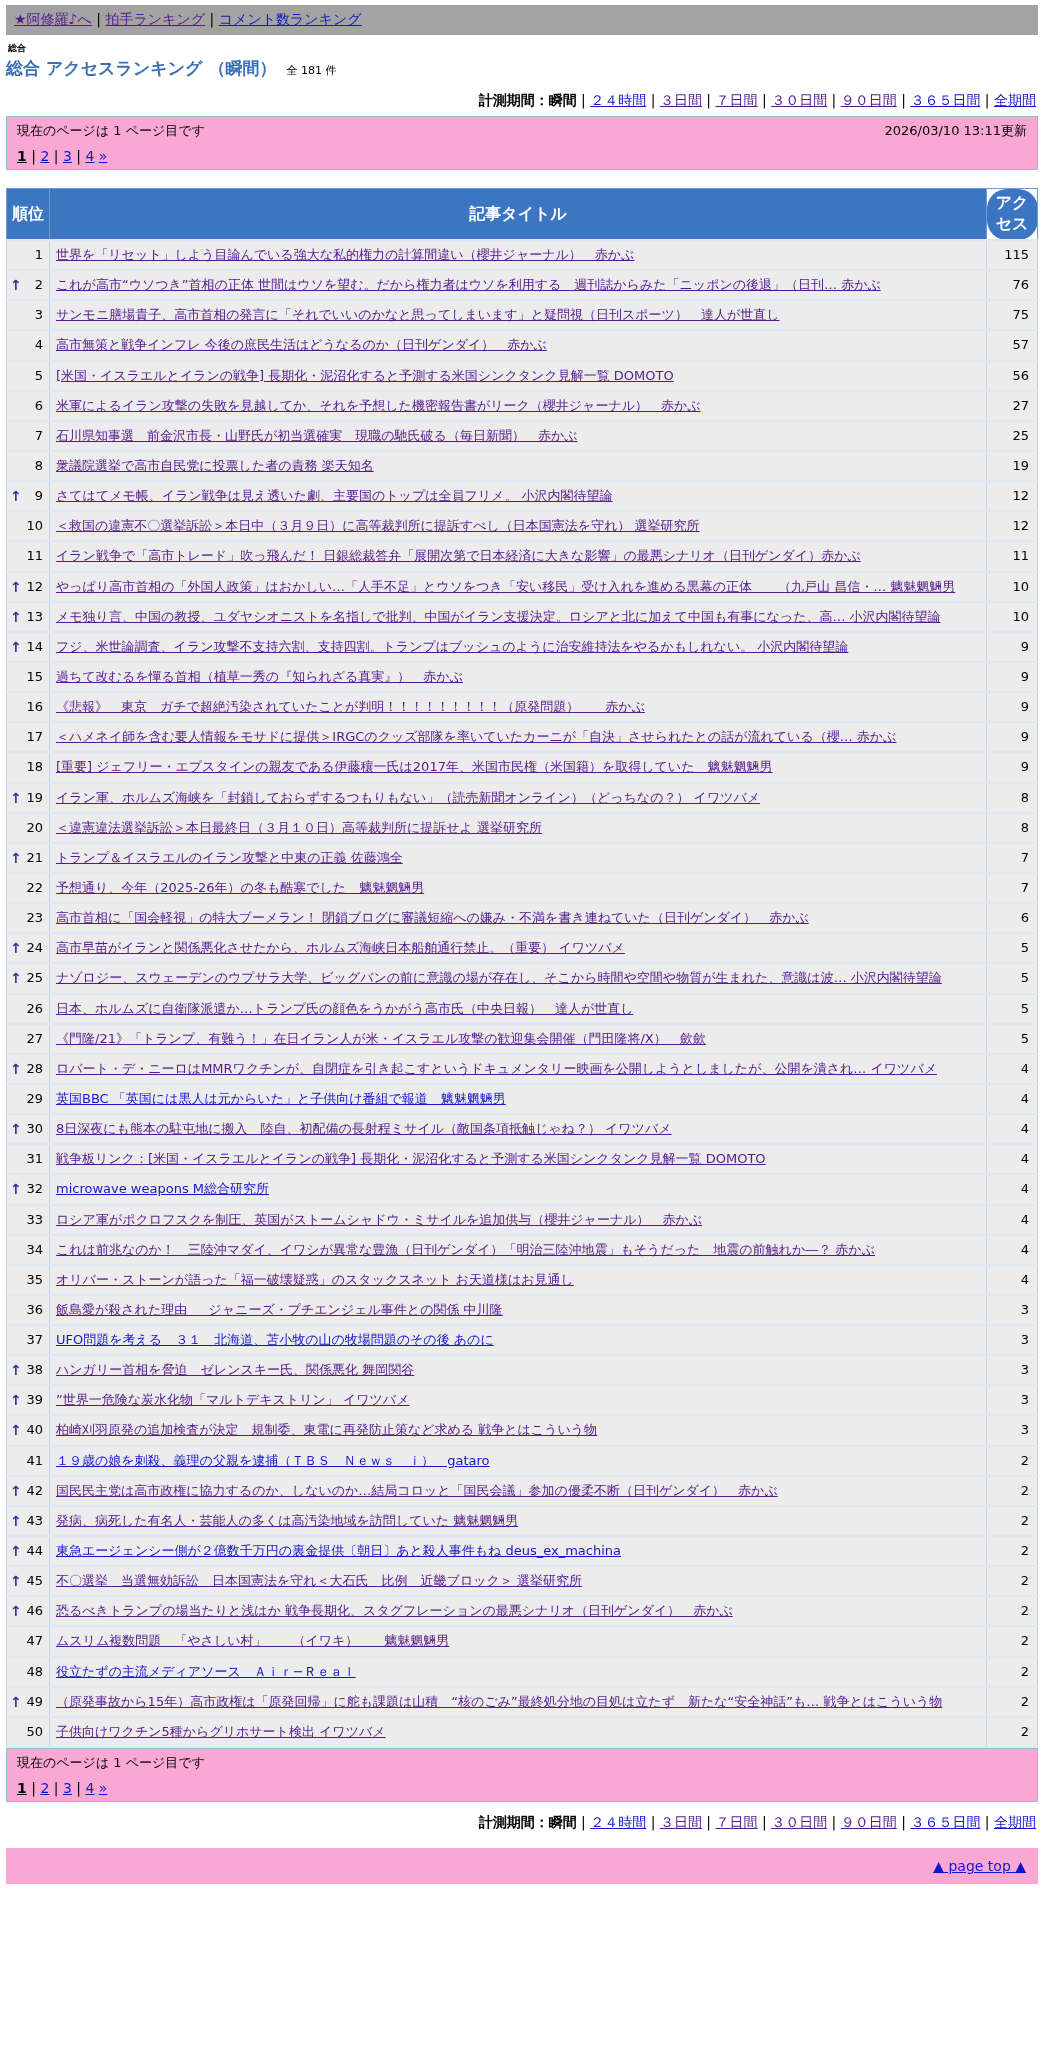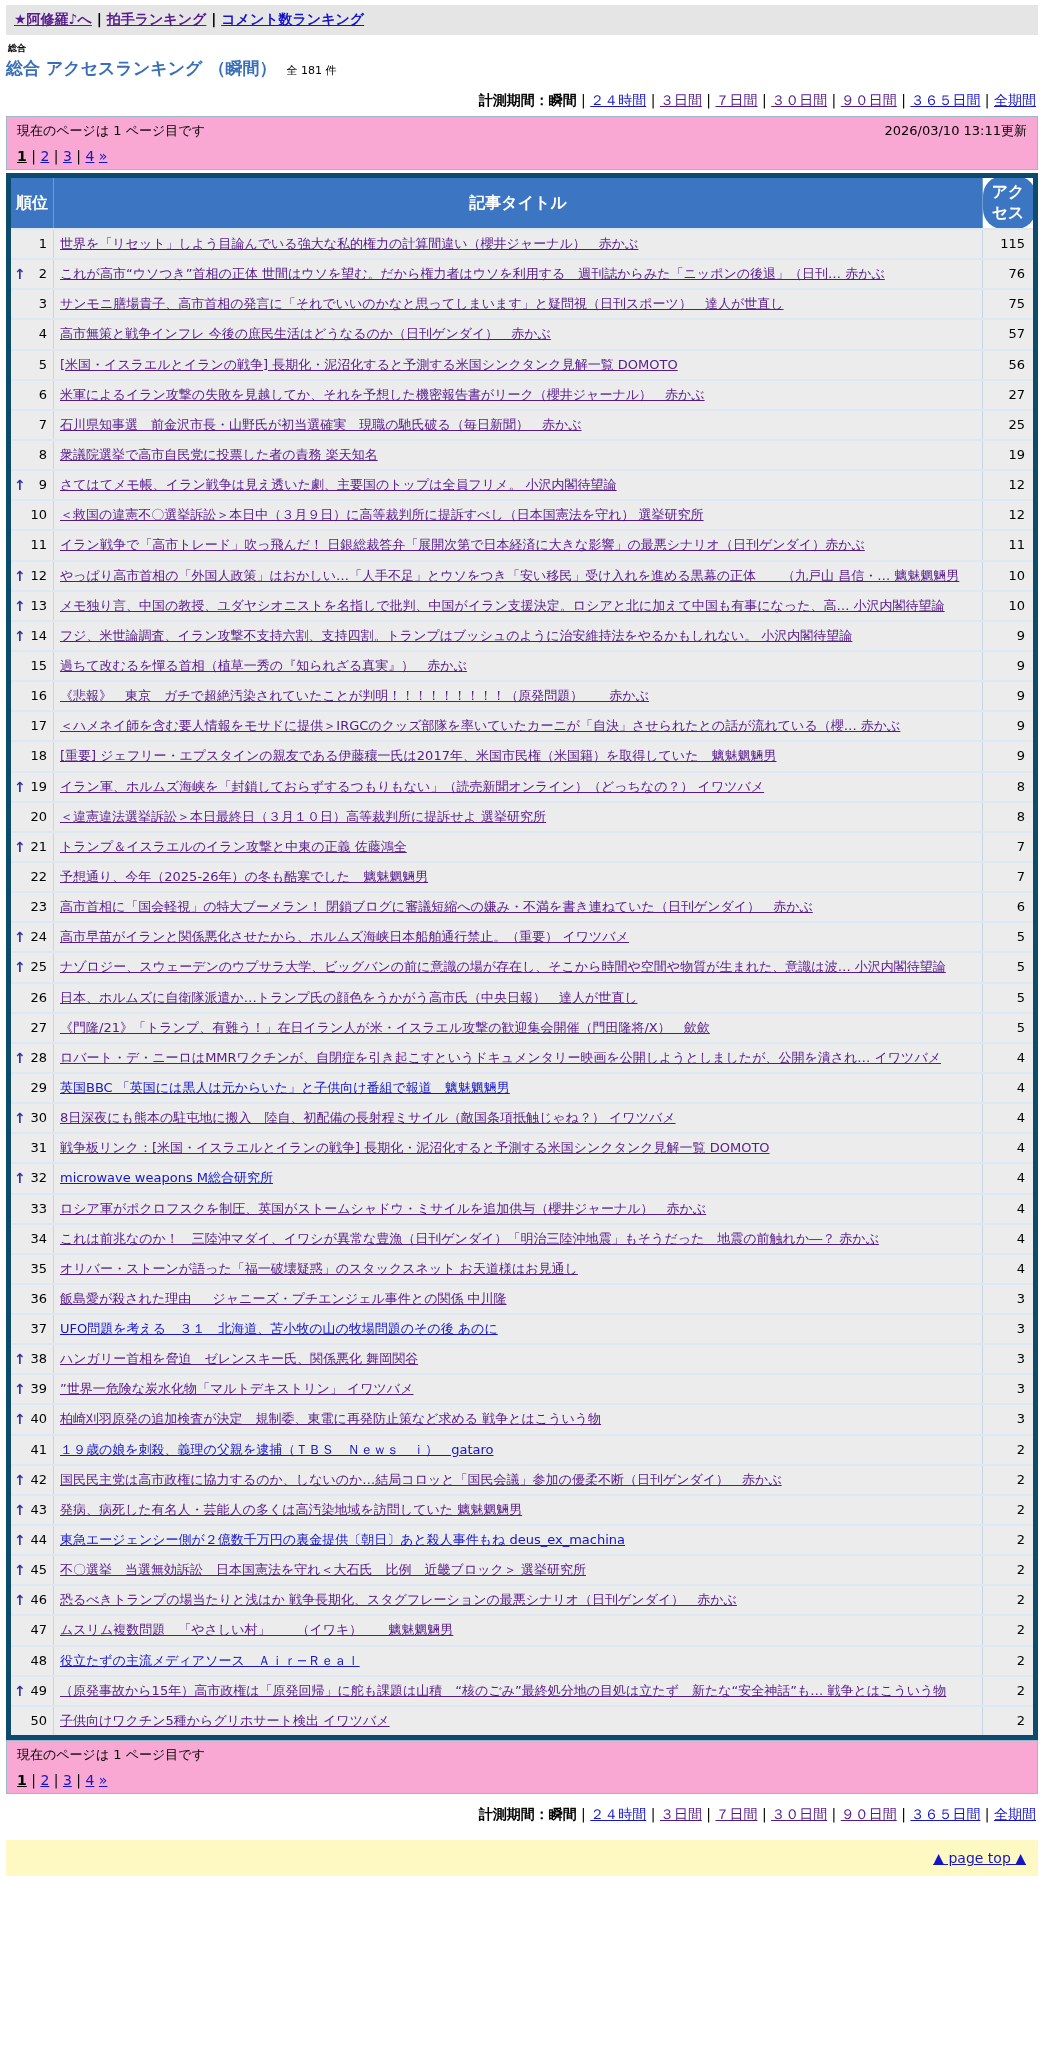--- a/index.html
+++ b/index.html
@@ -2,44 +2,44 @@
 <html><head>
 <meta charset="utf-8">
 <style>
   html,body{margin:0;padding:0;background:#fff;}
   body{font-family:"DejaVu Sans",sans-serif;font-size:13px;color:#000;padding:5px 6px;}
   a{text-decoration:underline;cursor:pointer;}
   a.blue{color:#1515cc;}
   a.purple{color:#551a8b;}
   .sep{color:#000;}
 
-  .topbar{background:#e5e5e5;padding:6px 8px;font-size:14px;font-weight:bold;}
+  .topbar{background:#a3a3a3;padding:6px 8px;font-size:14px;}
   .board-label{font-size:9px;font-weight:bold;margin:7px 0 2px 2px;}
   .title-line{margin:2px 0 4px 0;}
   .page-title{color:#3a6fb7;font-size:17px;font-weight:bold;}
   .total{font-size:11px;margin-left:10px;}
   .period{text-align:right;margin:12px 2px 6px 0;font-size:14px;}
   .period .plabel,.period .pcur{font-weight:bold;}
 
   .infobox{background:#f9a8d4;border:1px solid #9db8cc;padding:5px 10px;}
   .info-row{display:flex;justify-content:space-between;}
   .pager{margin-top:8px;font-size:14px;}
   .pager .cur{font-weight:bold;text-decoration:underline;color:#000;}
 
-  table{width:100%;border-collapse:collapse;border:5px solid #0c4a6e;margin-top:3px;}
+  table{width:100%;border-collapse:collapse;border:1px solid #0c4a6e;margin-top:18px;}
   thead th{background:#3c76c2;color:#fff;font-size:16px;font-weight:bold;padding:4px 2px;border:1px solid #6f9ecc;}
   th.rank-col{width:38px;}
   th.access-col{width:46px;border-radius:20px;}
   tbody td{background:#ececec;border-left:1px solid #c2d6e6;border-right:1px solid #c2d6e6;border-top:2px solid #dde8f2;border-bottom:2px solid #dde8f2;padding:4px 6px;line-height:1.55;}
   td.rank{text-align:right;position:relative;padding-left:16px;white-space:nowrap;}
   td.rank .up{position:absolute;left:3px;top:4px;color:#3030a0;font-weight:bold;font-size:14px;}
   td.access{text-align:right;padding-right:8px;}
   td.title a{text-decoration:underline;}
 
-  .pagetop-bar{background:#fef9c3;text-align:right;padding:10px 12px;margin-top:16px;font-size:14px;}
+  .pagetop-bar{background:#f9a8d4;text-align:right;padding:10px 12px;margin-top:16px;font-size:14px;}
 </style>
 </head>
 <body>
 
 <div class="topbar">
   <span id="top-nav"><a class="purple">★阿修羅♪へ</a><span class="sep"> | </span><a class="purple">拍手ランキング</a><span class="sep"> | </span><a class="blue">コメント数ランキング</a></span>
 </div>
 
 <div class="board-label">総合</div>
 

